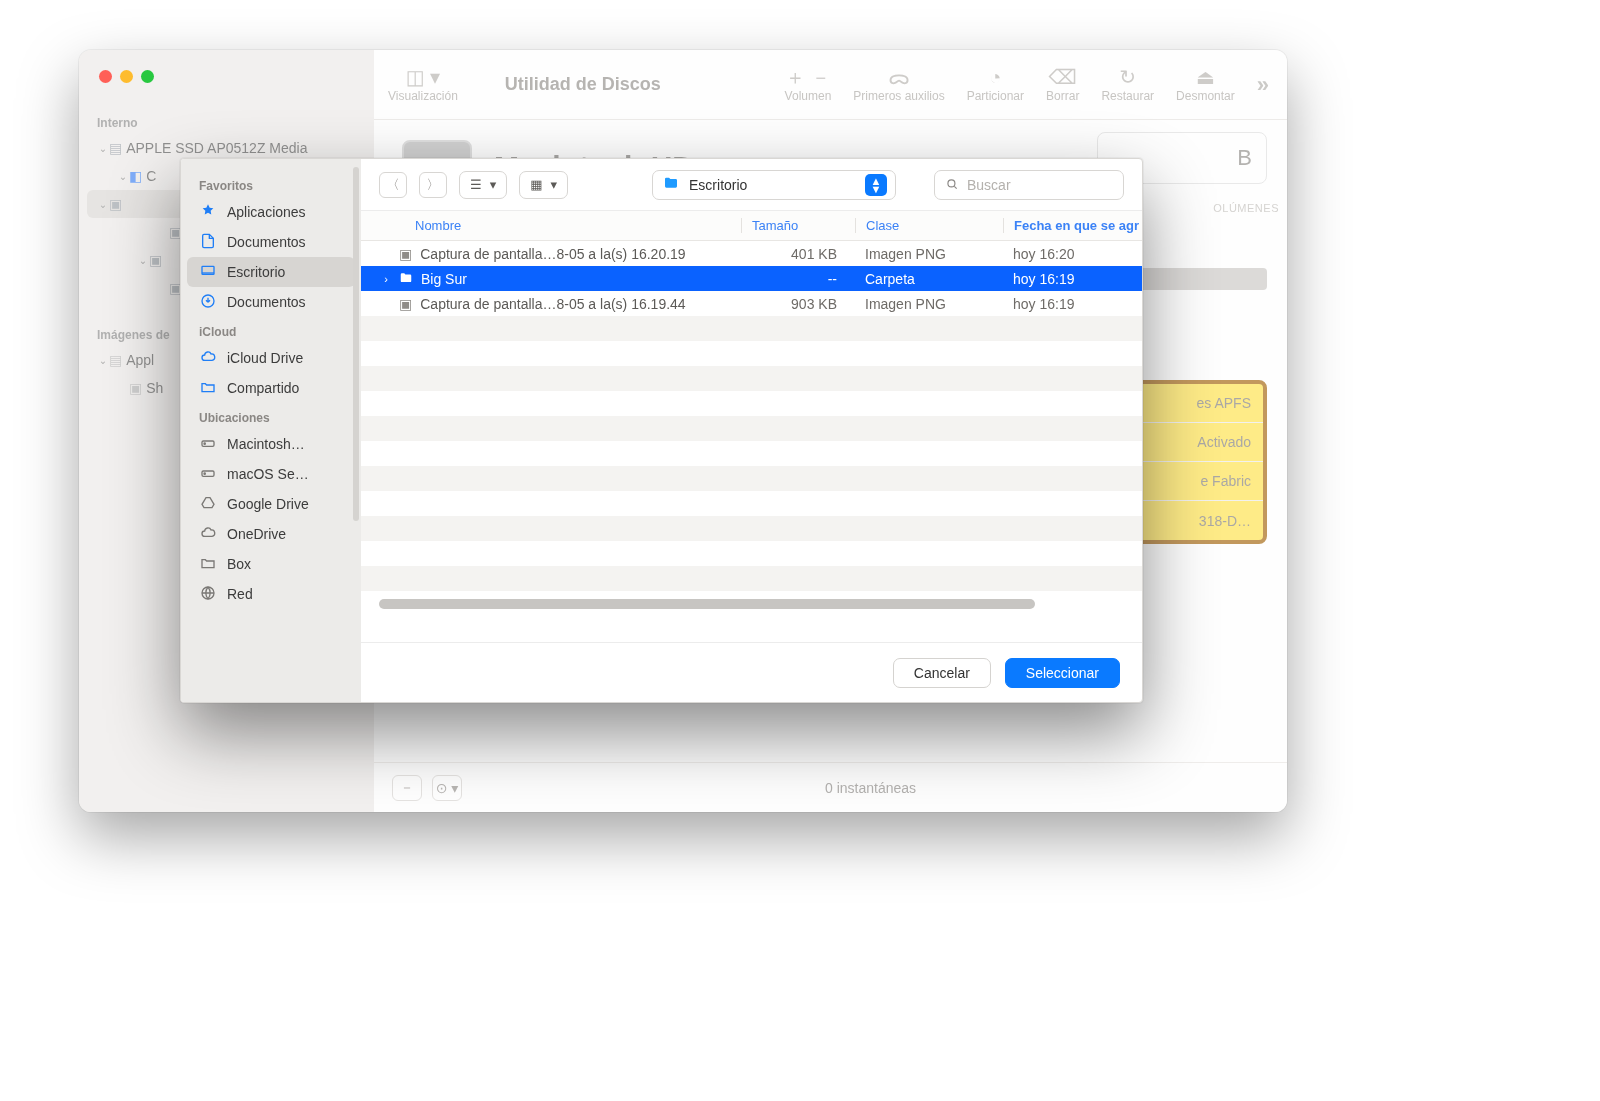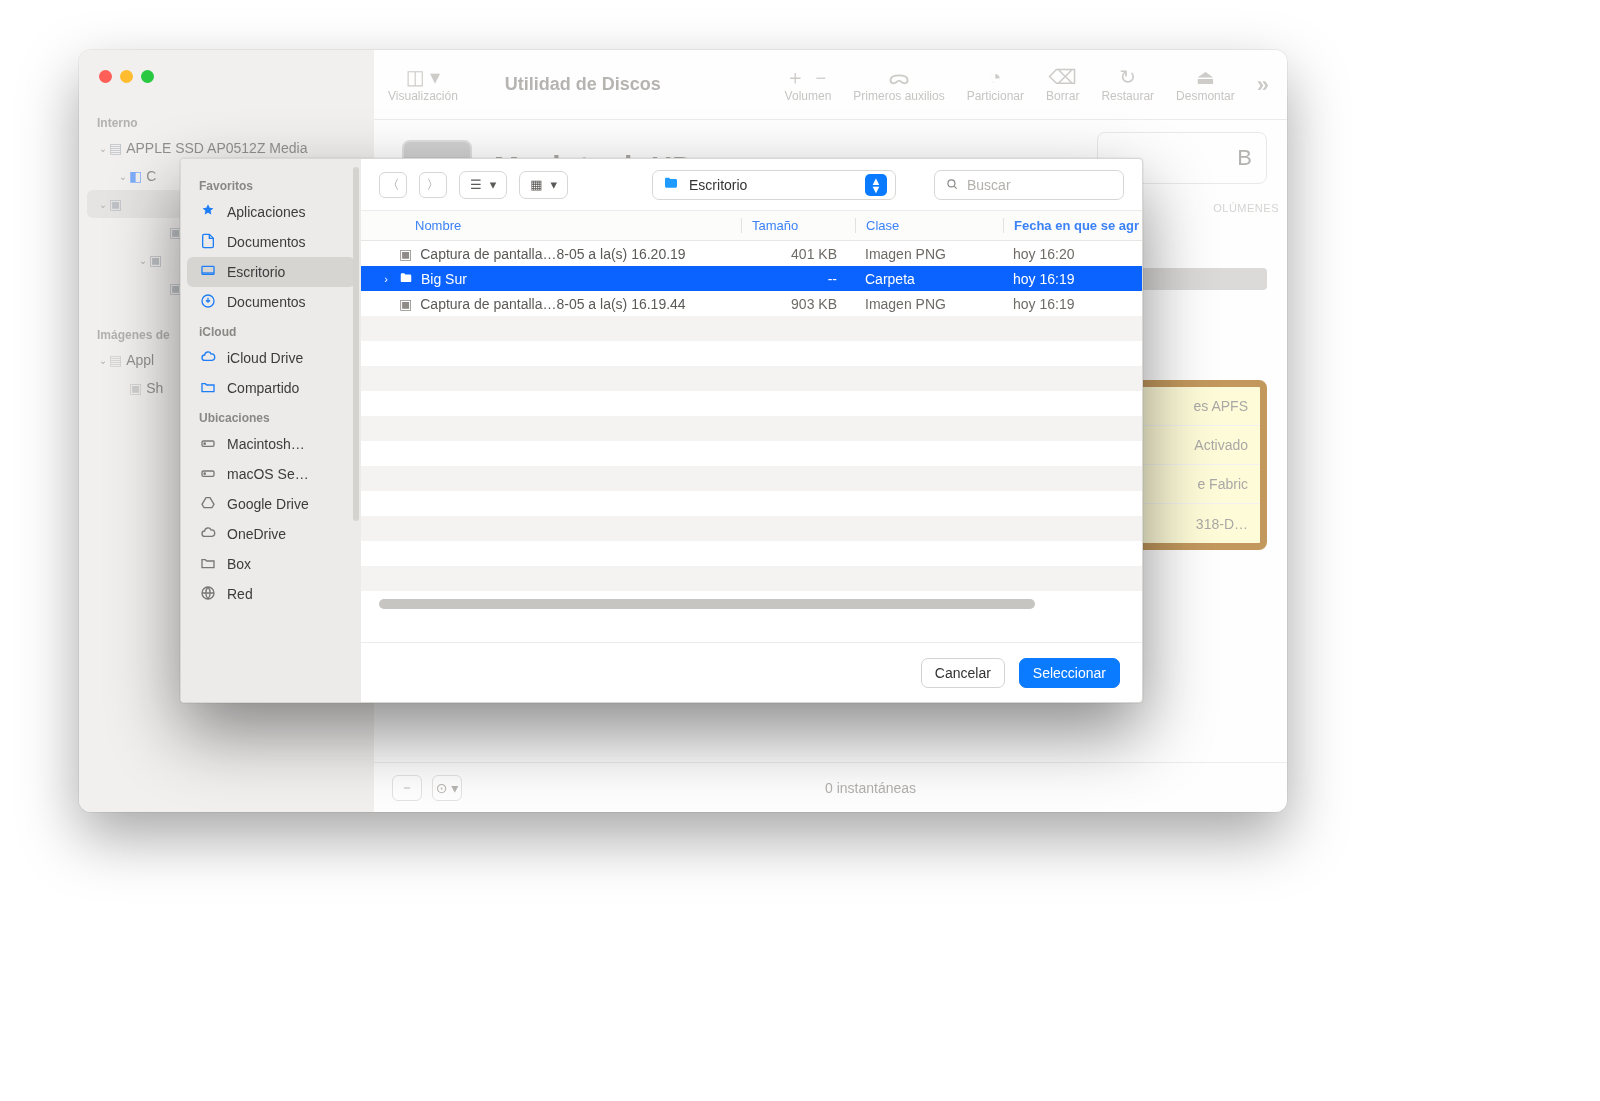--- a/index.html
+++ b/index.html
@@ -39,21 +39,21 @@
   .tb-spacer{flex:1;}
   .tb-overflow{ color:#b0aeaa; font-size:22px; font-weight:600;}
 
   .content{ padding:20px 28px; position:relative; flex:1;}
   .hd-row{ display:flex; align-items:center; gap:22px;}
   .hd-icon{ width:70px; height:54px; background:#b9b9b9; border-radius:8px; border:2px solid #d0d0d0;}
   .hd-title{ font-size:30px; font-weight:700; color:#7f7c78;}
   .gb-box{ position:absolute; right:20px; top:12px; width:170px; height:52px; border:1px solid #ddd; border-radius:8px; display:flex; align-items:center; justify-content:flex-end; padding-right:14px; color:#8d8a86; font-size:22px;}
   .vol-label{ position:absolute; right:8px; top:74px; color:#bfbcb8; font-size:11px; letter-spacing:0.5px;margin-top:8px;}
 
-  .info-panel{ position:absolute; right:20px; top:260px; width:190px; border:7px solid #a16207; border-radius:8px; background:#fef9c3;}
+  .info-panel{ position:absolute; right:20px; top:260px; width:190px; border:4px solid #a16207; border-radius:8px; background:#fde047;}
   .info-panel .row{ height:39px; display:flex; align-items:center; justify-content:flex-end; padding:0 12px; font-size:14px; color:#7d7a77; border-bottom:1px solid #eceae7;}
   .info-panel .row:last-child{border-bottom:none;}
   .usage-bar{ position:absolute; right:20px; top:148px; width:176px; height:22px; background:#c9c7c4; border-radius:4px;}
 
   .footer-bar{ height:50px; display:flex; align-items:center; padding:0 18px; gap:10px; border-top:1px solid #e6e4e1; color:#8b8885;}
   .footer-btn{ width:30px; height:26px; border:1px solid #d8d5d2; border-radius:6px; display:flex; align-items:center; justify-content:center; font-size:14px; color:#938f8b; background:#fff;}
   .footer-snapshots{ flex:1; text-align:center; font-size:14px;}
 
   
   .dim{ position:absolute; inset:0; background:rgba(255,255,255,0.35); pointer-events:none; }
@@ -114,21 +114,21 @@
   .row-icon{ font-size:14px; color:#8f8c88;}
   .row-icon.folder{ color:#38b6ff;}
   .file-row.sel .row-icon{ color:#fff;}
   .blank-row{ height:25px;}
 
   .hscroll{ height:10px; margin:8px 18px 0; }
   .hscroll-track{ height:10px; background:transparent; position:relative;}
   .hscroll-thumb{ position:absolute; left:0; top:0; height:10px; width:88%; background:#c7c5c2; border-radius:5px;}
 
   .sheet-footer{ height:60px; display:flex; align-items:center; justify-content:flex-end; gap:14px; padding:0 22px; border-top:1px solid #ececec;}
-  .btn{ height:30px; padding:0 13px; border-radius:7px; font-size:14px; display:flex; align-items:center; justify-content:center; }
+  .btn{ height:30px; padding:0 20px; border-radius:7px; font-size:14px; display:flex; align-items:center; justify-content:center; }
   .btn-default{ background:#fff; border:1px solid #d5d3d0; color:#333;}
   .btn-primary{ background:#0a7aff; color:#fff; border:1px solid #0a7aff;}
 
   svg.icon{ width:1em; height:1em; vertical-align:-0.12em;}
 </style>
 </head>
 <body>
 
 <div class="main-window">
   <div class="traffic-lights">

